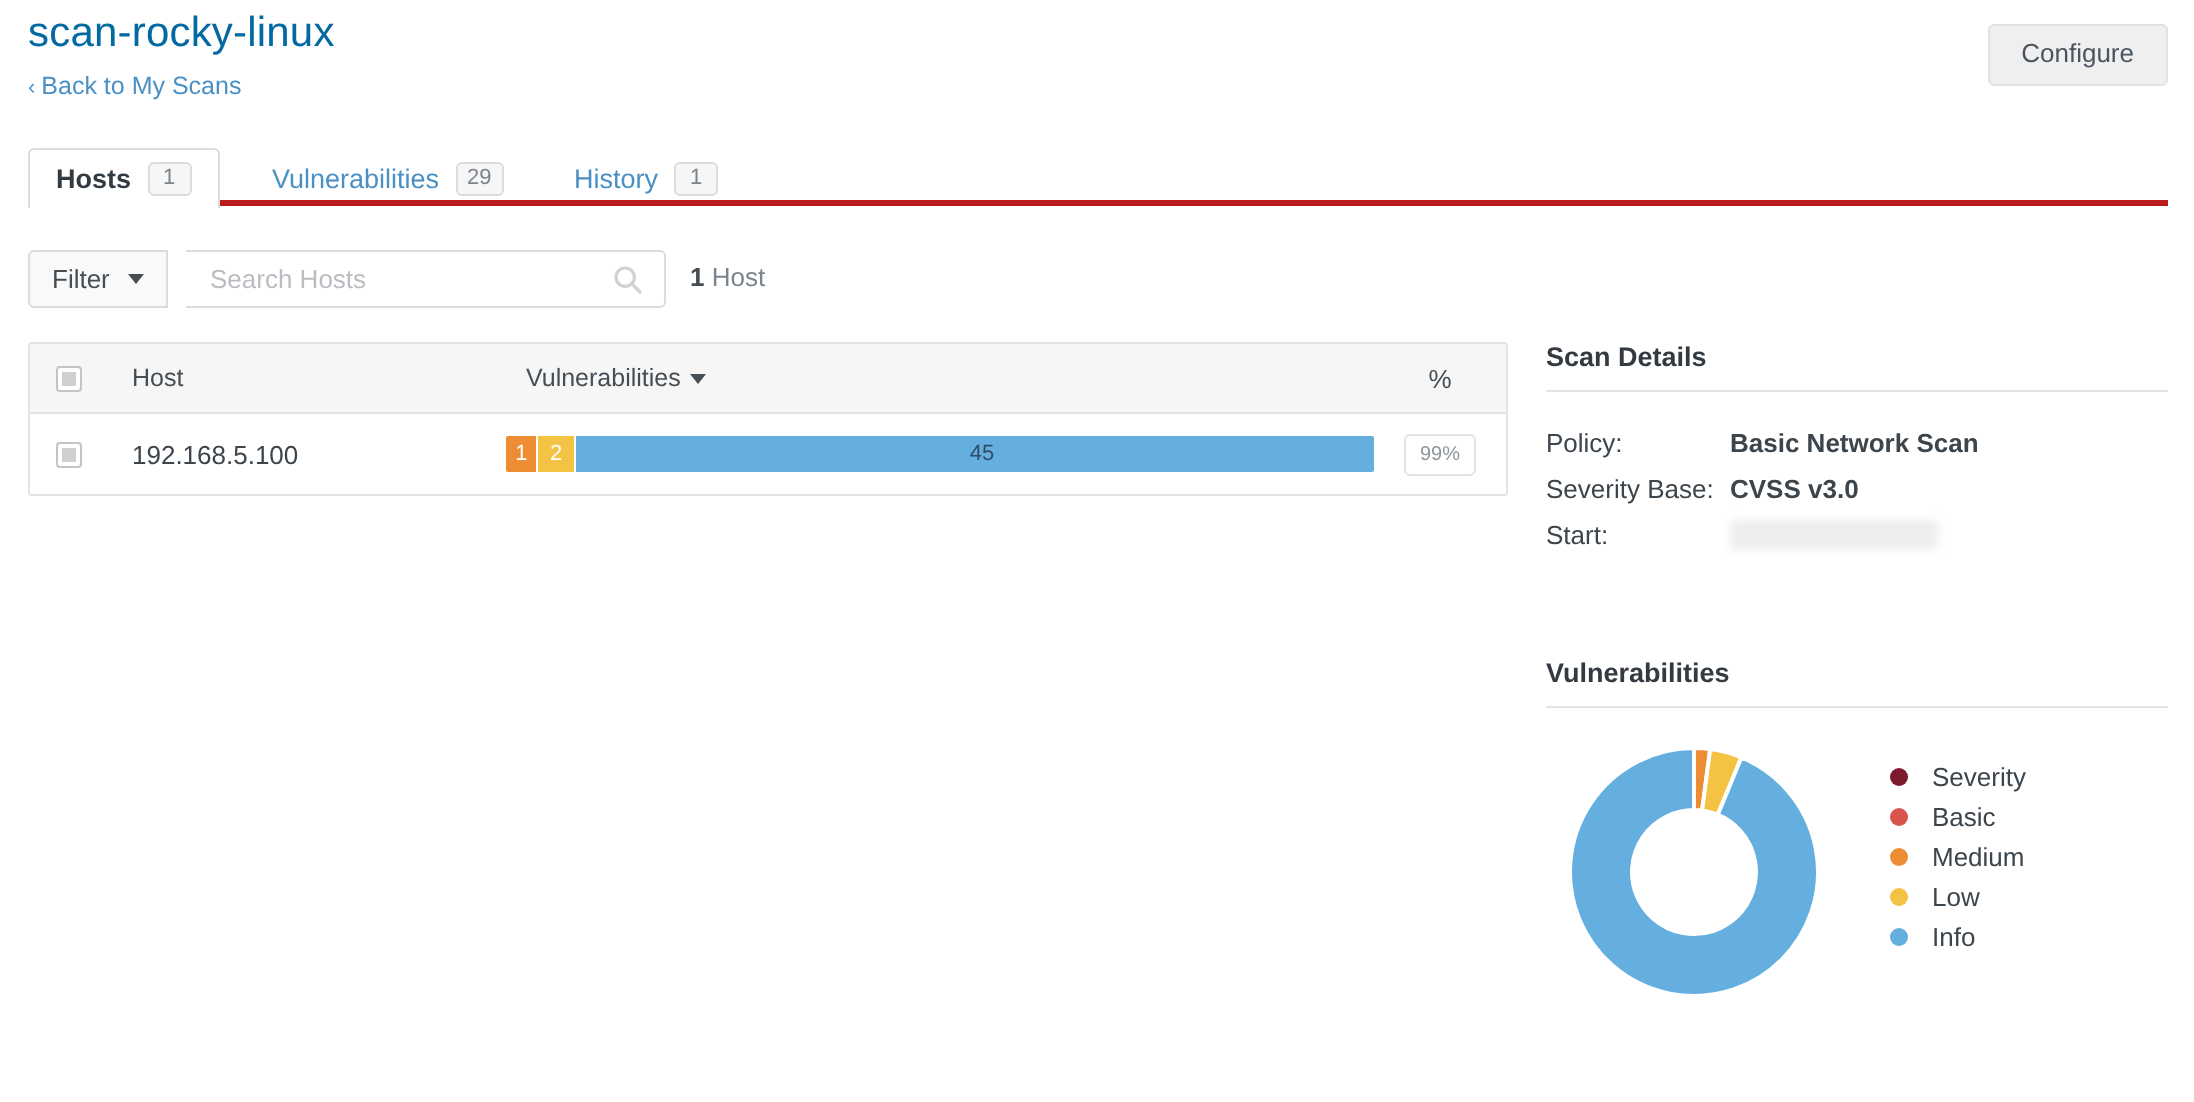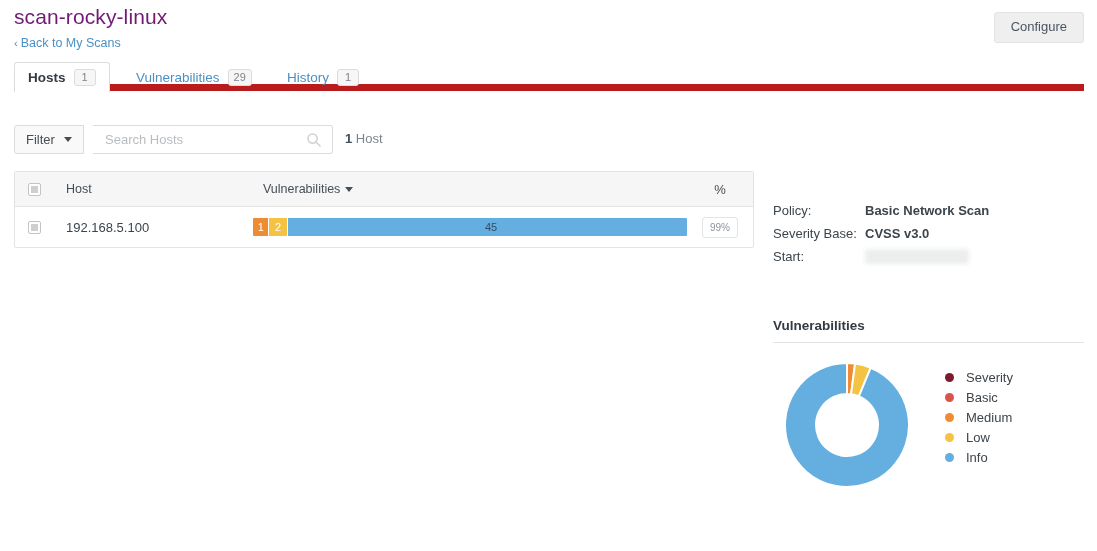--- a/index.html
+++ b/index.html
@@ -29,21 +29,21 @@
     top: 0px;
     width: 1070px;
     height: 62px;
   }
   .scan-title {
     position: absolute;
     left: 0;
     top: 4px;
     font-size: 21px;
     font-weight: 400;
-    color: #701a75;
+    color: #0369a1;
     letter-spacing: 0.1px;
     line-height: 26px;
   }
   .back-link {
     position: absolute;
     left: 0;
     top: 35px;
     font-size: 12.5px;
     color: #4a90c4;
     text-decoration: none;
@@ -67,24 +67,24 @@
     padding: 7px 16px 8px 16px;
     line-height: 14px;
     cursor: pointer;
     font-family: Liberation Sans, sans-serif;
   }
 
   
   .tabbar {
     position: absolute;
     left: 14px;
-    top: 62px;
+    top: 74px;
     width: 1070px;
     height: 29px;
-    border-bottom: 7px solid #b91c1c;
+    border-bottom: 3px solid #b91c1c;
     box-sizing: border-box;
   }
   .tab {
     position: absolute;
     top: 0;
     height: 29px;
     box-sizing: border-box;
     display: flex;
     align-items: center;
     padding: 0 13px;
@@ -320,21 +320,21 @@
   }
   .panel-heading {
     font-size: 13.5px;
     font-weight: bold;
     color: #333a41;
     padding-bottom: 9px;
     border-bottom: 1px solid #e3e3e3;
     margin: 0;
   }
   .details-list {
-    margin-top: 28px;
+    margin-top: 14px;
   }
   .detail-row {
     display: flex;
     align-items: center;
     height: 23px;
     font-size: 13px;
   }
   .detail-label {
     width: 92px;
     flex: none;
@@ -467,20 +467,21 @@
       </div>
       <div class="cell-pct">
         <span class="pct-badge">99%</span>
       </div>
     </div>
   </div>
 
   <div class="rightpanel">
 
     <div>
+      <div class="panel-heading">Scan Details</div>
       <div class="details-list" id="details-list">
           <div class="detail-row">
             <div class="detail-label">Policy:</div>
             <div class="detail-value">
               <span>Basic Network Scan</span>
             </div>
           </div>
           <div class="detail-row">
             <div class="detail-label">Severity Base:</div>
             <div class="detail-value">

